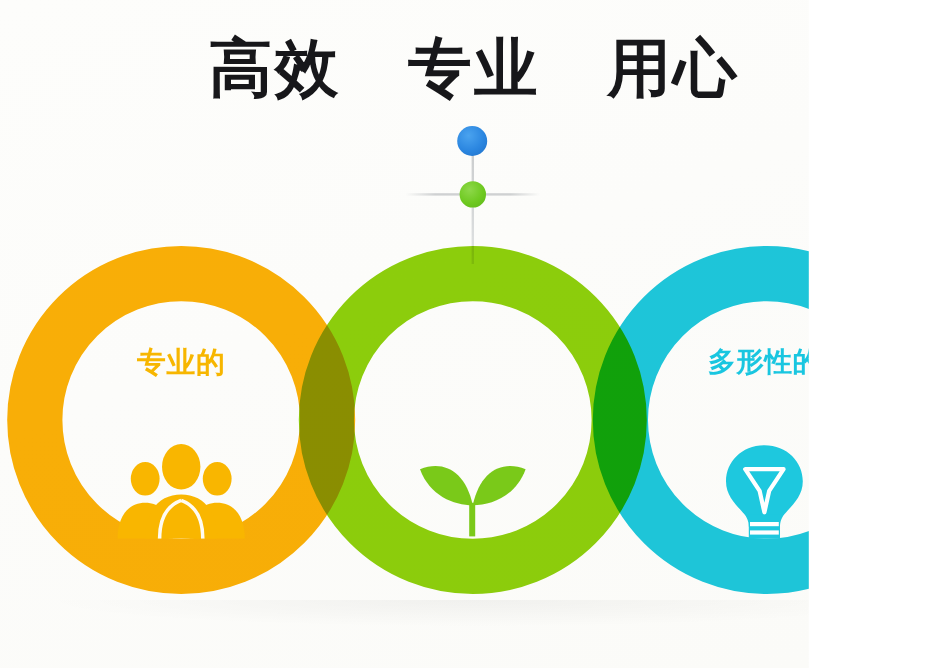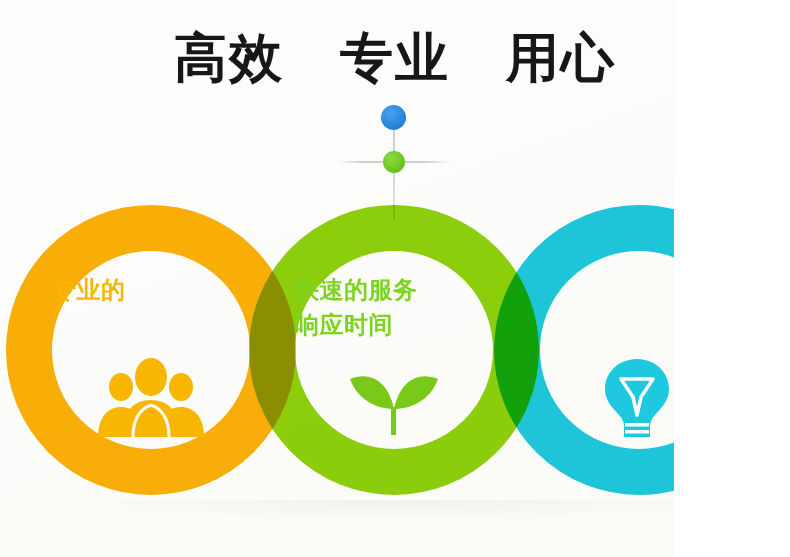--- a/index.html
+++ b/index.html
@@ -112,22 +112,23 @@
   }
   .ring.cyan {
     left: 494px;
     border: 46px solid #1ec8de;
   }
 
   
   .card {
     position: absolute;
     width: 198px;
-    top: 239px;
+    top: 251px;
     height: 198px;
+    text-align: center;
     pointer-events: auto;
   }
   .card.c1 { left: 52px; }
   .card.c2 { left: 295px; }
   .card.c3 { left: 538px; }
   .card.c3 { width: 204px; left: 535px; }
 
   .card-text {
     position: absolute;
     left: 0;
@@ -204,38 +205,35 @@
         <ellipse cx="55" cy="20" rx="16" ry="19" fill="#f9b600"></ellipse>
         <path d="M25 80 C25 55 38 43 55 43 C72 43 85 55 85 80 Z" fill="#f9b600"></path>
 
         <path d="M37 80 C37 62 44 52 55 48" fill="none" stroke="#ffffff" stroke-width="3" opacity="0.95"></path>
         <path d="M73 80 C73 62 66 52 55 48" fill="none" stroke="#ffffff" stroke-width="3" opacity="0.95"></path>
       </svg>
     </div>
   </div>
 
   <div class="card c2">
-    <div class="card-text">
-      <span class="l1">快速的服务</span>
-      <span class="l2">响应时间</span>
-    </div>
     <div class="card-icon">
       <svg width="108" height="80" viewBox="0 0 108 80">
 
         <path d="M54 52 C38 52 18 44 10 22 C30 14 48 24 54 52 Z" fill="#7ac919"></path>
 
         <path d="M54 52 C70 52 90 44 98 22 C78 14 60 24 54 52 Z" fill="#7ac919"></path>
 
         <rect x="51" y="50" width="5" height="28" fill="#7ac919"></rect>
       </svg>
     </div>
   </div>
 
   <div class="card c3">
     <div class="card-text">
+      <span class="l1">多形性的</span>
     </div>
     <div class="card-icon">
       <svg width="84" height="82" viewBox="0 0 84 82">
 
         <path d="M42 2 C23 2 10 16 10 32 C10 44 18 51 24 58 C28 62 29 66 29 70 L55 70 C55 66 56 62 60 58 C66 51 74 44 74 32 C74 16 61 2 42 2 Z" fill="#1ec8de"></path>
 
         <path d="M26 22 L58 22 L46 40 L42 58 L38 40 Z" fill="none" stroke="#ffffff" stroke-width="3.5" stroke-linejoin="round"></path>
 
         <rect x="29" y="66" width="26" height="4" fill="#ffffff"></rect>
         <rect x="29" y="74" width="26" height="4" fill="#ffffff"></rect>

